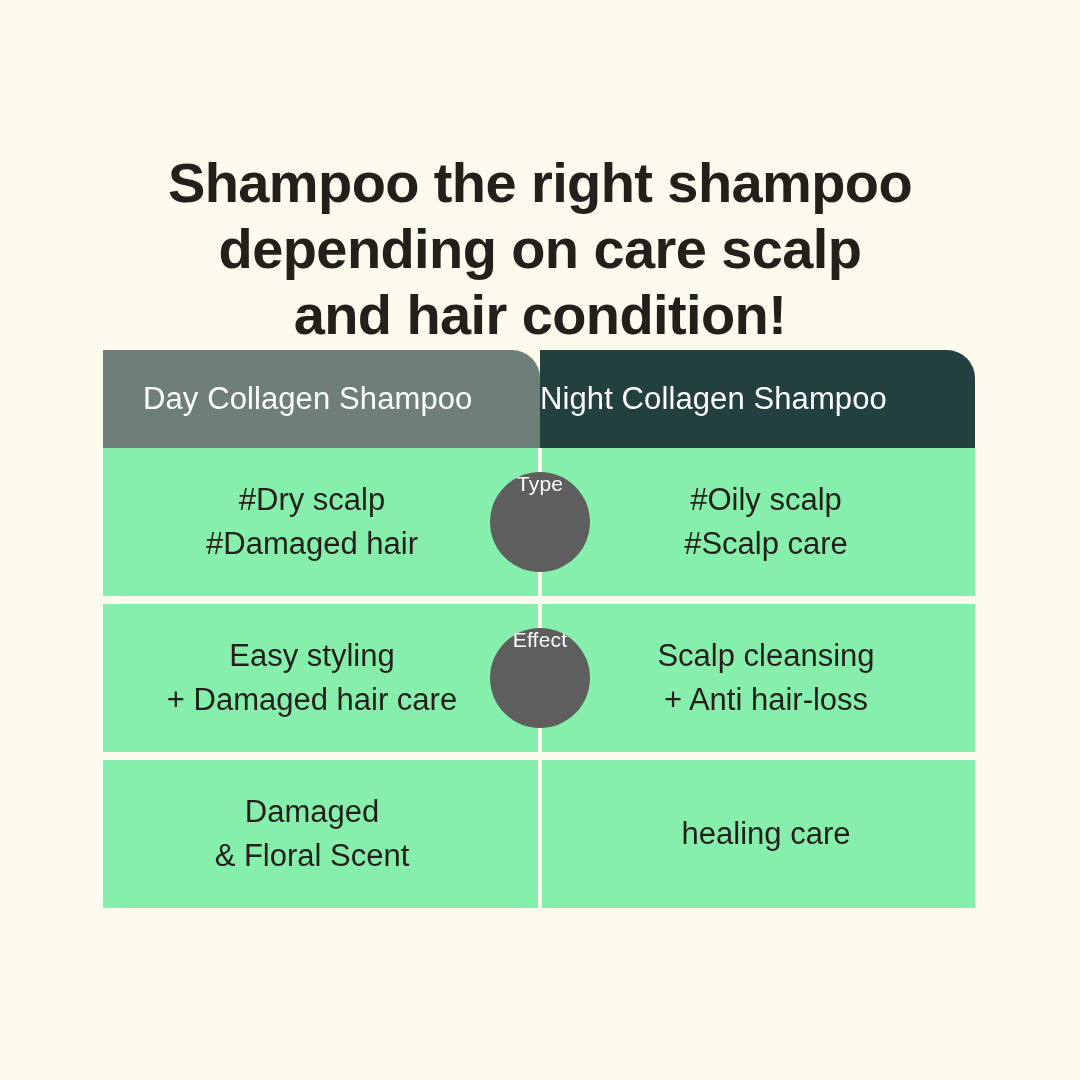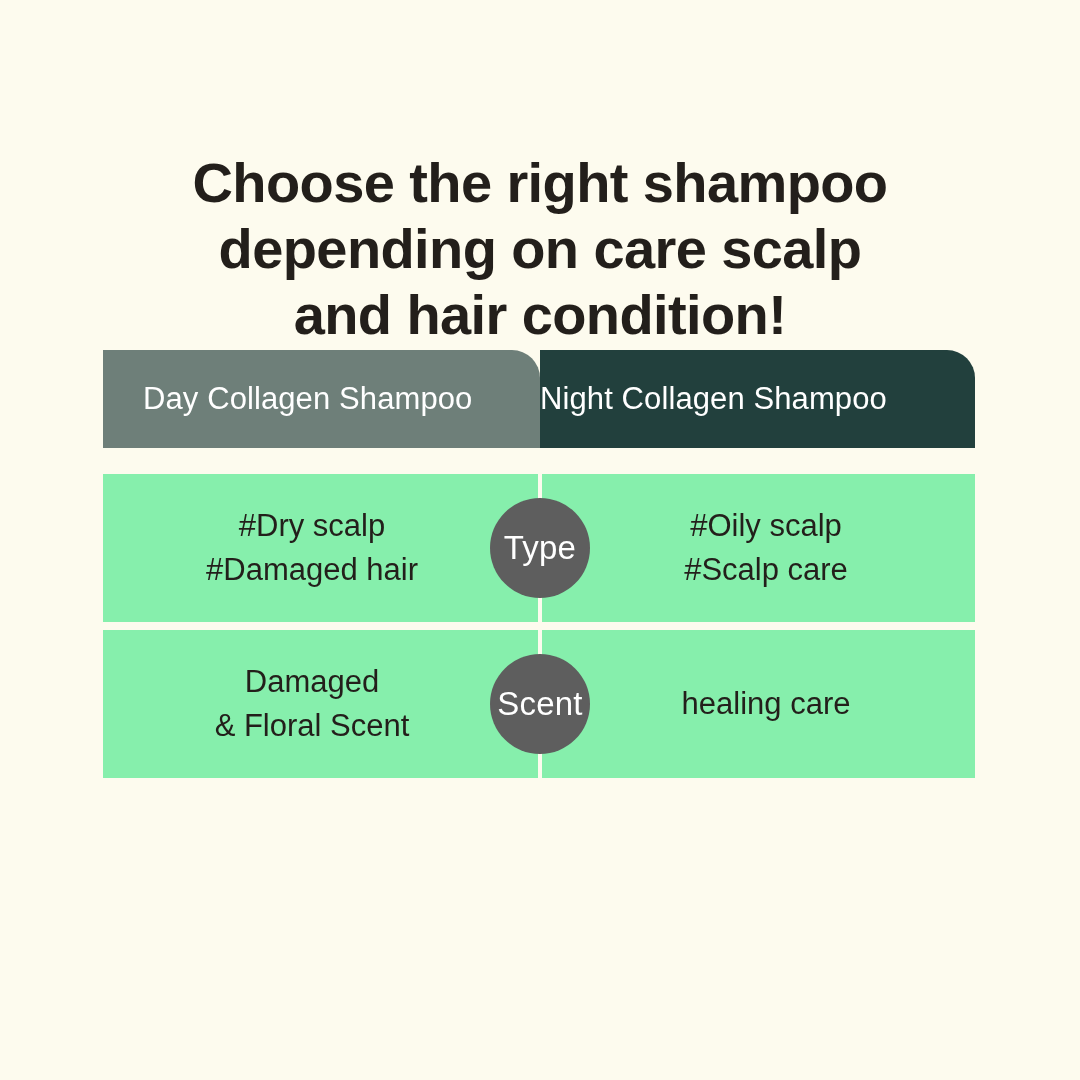--- a/index.html
+++ b/index.html
@@ -44,21 +44,21 @@
   .compare {
     position: absolute;
     left: 103px;
     top: 350px;
     width: 872px;
   }
 
   .head-row {
     position: relative;
     display: flex;
-    height: 124px;
+    height: 98px;
   }
   .col-head {
     height: 98px;
     display: flex;
     align-items: center;
     box-sizing: border-box;
     font-size: 31px;
     font-weight: 400;
     letter-spacing: 0.1px;
     color: #FFFFFF;
@@ -128,35 +128,35 @@
   
   .badge {
     position: absolute;
     left: 387px;
     top: 24px;
     width: 100px;
     height: 100px;
     border-radius: 50%;
     background: #5E5E5E;
     display: flex;
-    align-items: center;
+    align-items: flex-start;
     justify-content: center;
     color: #FFFFFF;
-    font-size: 33px;
+    font-size: 21px;
     letter-spacing: 0.2px;
     z-index: 3;
   }
 </style>
 </head>
 <body>
 
 <div class="page">
 
   <h1 class="headline">
-    <span class="hl-line">Choose the right shampoo</span>
+    <span class="hl-line">Shampoo the right shampoo</span>
     <span class="hl-line">depending on care scalp</span>
     <span class="hl-line">and hair condition!</span>
   </h1>
 
   <div class="compare">
 
     <div class="head-row">
       <div class="col-head day">
         <span>Day Collagen Shampoo</span>
       </div>
@@ -175,30 +175,41 @@
         <div class="mid-divider"></div>
         <div class="badge">
           <span>Type</span>
         </div>
         <div class="cell right">
           <span class="tline">#Oily scalp</span>
           <span class="tline">#Scalp care</span>
         </div>
       </div>
 
+      <div class="row">
+        <div class="cell left">
+          <span class="tline">Easy styling</span>
+          <span class="tline">+ Damaged hair care</span>
+        </div>
+        <div class="mid-divider"></div>
+        <div class="badge">
+          <span>Effect</span>
+        </div>
+        <div class="cell right">
+          <span class="tline">Scalp cleansing</span>
+          <span class="tline">+ Anti hair-loss</span>
+        </div>
+      </div>
 
       <div class="row">
         <div class="cell left">
           <span class="tline">Damaged</span>
           <span class="tline">&amp; Floral Scent</span>
         </div>
         <div class="mid-divider"></div>
-        <div class="badge">
-          <span>Scent</span>
-        </div>
         <div class="cell right">
           <span class="tline">healing care</span>
         </div>
       </div>
 
     </div>
   </div>
 
 </div>
 

